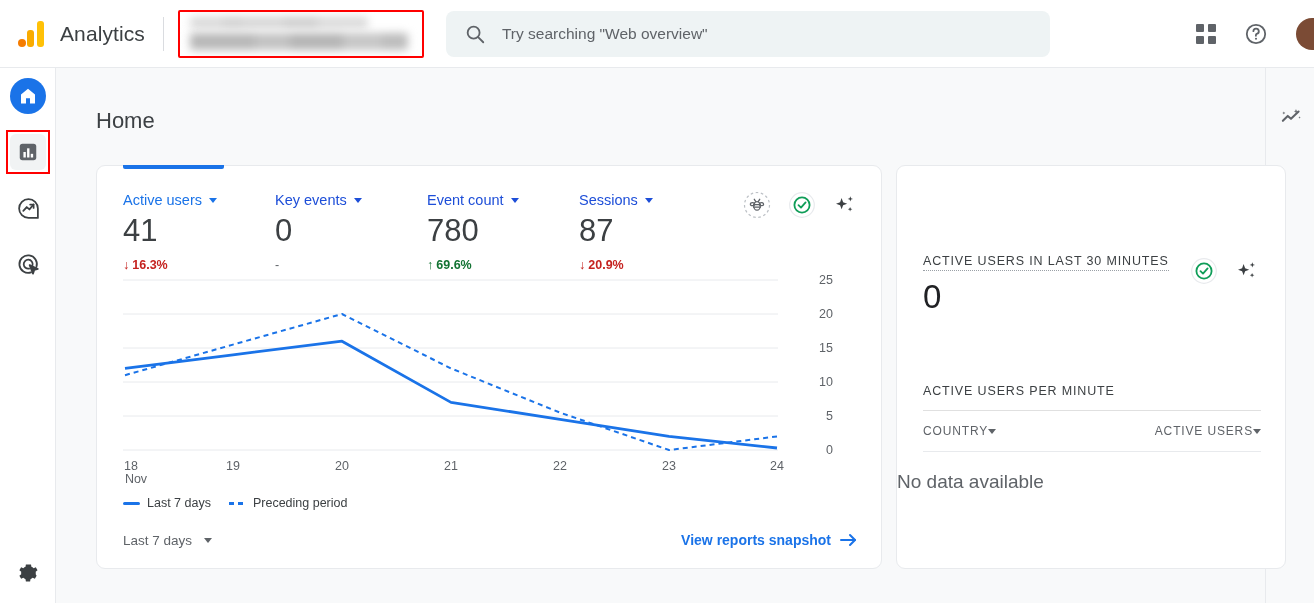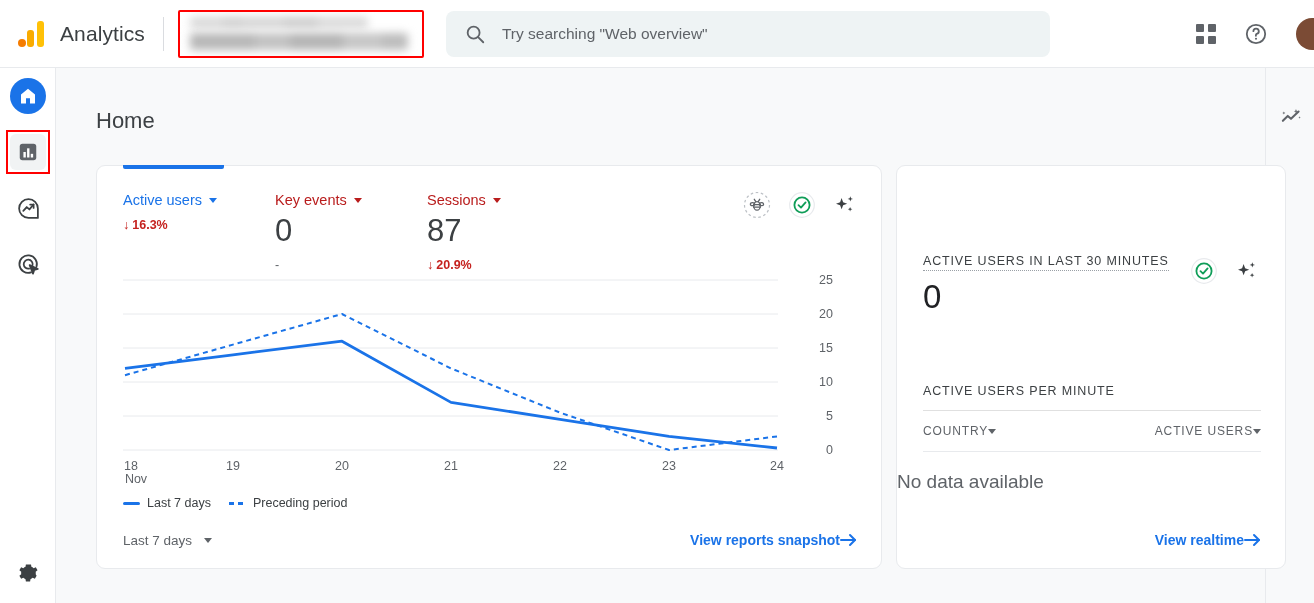--- a/index.html
+++ b/index.html
@@ -99,39 +99,39 @@
   #main-card { left: 40px; top: 97px; width: 786px; height: 404px; }
   #realtime-card { left: 840px; top: 97px; width: 390px; height: 404px; }
 
   .tab-indicator {
     position: absolute; top: -1px; left: 26px; width: 101px; height: 4px;
     background: #1a73e8; border-radius: 0 0 2px 2px;
   }
 
   .metrics { position: absolute; top: 26px; left: 26px; display: flex; }
   .metric { width: 152px; }
-  .metric-head { font-size: 14.5px; color: #b91c1c; display: flex; align-items: center; gap: 7px; }
+  .metric-head { font-size: 14.5px; color: #1d4ed8; display: flex; align-items: center; gap: 7px; }
   .metric.active .metric-head { color: #1a73e8; }
   .metric-val { font-size: 31px; color: #3c4043; font-weight: 400; margin-top: 7px; line-height: 1.05; }
   .metric-delta { font-size: 12.5px; margin-top: 10px; font-weight: bold; display: flex; align-items: center; gap: 3px; }
   .delta-down { color: #c5221f; }
   .delta-up { color: #137333; }
   .delta-none { color: #5f6368; font-weight: normal; }
 
   .card-icons { position: absolute; top: 25px; right: 24px; display: flex; align-items: center; gap: 18px; }
 
   .chart-wrap { position: absolute; left: 26px; top: 108px; width: 734px; height: 210px; }
   .legend { position: absolute; left: 26px; top: 330px; display: flex; align-items: center; gap: 18px; font-size: 12.5px; color: #3c4043; }
   .legend-item { display: flex; align-items: center; gap: 7px; }
   .leg-solid { width: 17px; height: 3px; background: #1a73e8; border-radius: 2px; }
   .leg-dash { width: 17px; height: 3px; background: repeating-linear-gradient(90deg,#1a73e8 0 5px, transparent 5px 9px); }
 
   .card-foot { position: absolute; bottom: 20px; left: 26px; right: 24px; display: flex; align-items: center; justify-content: space-between; }
   .date-sel { font-size: 13.5px; color: #5f6368; display: flex; align-items: center; gap: 12px; }
-  .link-blue { font-size: 14px; color: #1a73e8; font-weight: bold; display: flex; align-items: center; }
+  .link-blue { font-size: 14px; color: #1a73e8; font-weight: bold; display: flex; align-items: center; gap: 9px; }
 
   .rt-label {
     position: absolute; top: 88px; left: 26px; font-size: 12.5px; color: #3c4043;
     letter-spacing: .85px; border-bottom: 1px dotted #9aa0a6; padding-bottom: 2px;
   }
   .rt-value { position: absolute; top: 112px; left: 26px; font-size: 33px; color: #202124; }
   .rt-sub { position: absolute; top: 172px; left: 26px; font-size: 12.5px; color: #3c4043; letter-spacing: .85px; margin-top: 46px; }
   .rt-icons { position: absolute; top: 92px; right: 26px; display: flex; align-items: center; gap: 18px; }
   .rt-divider { position: absolute; top: 244px; left: 26px; width: 338px; height: 1px; background: #e0e0e0; }
   .rt-thead { position: absolute; top: 258px; left: 26px; width: 338px; display: flex; justify-content: space-between;
@@ -255,35 +255,47 @@
   <div class="card" id="main-card">
     <div class="tab-indicator"></div>
 
     <div class="metrics">
 
       <div class="metric active">
         <div class="metric-head">
           <span>Active users</span>
           <span class="caret"></span>
         </div>
+        <div class="metric-val">41</div>
         <div class="metric-delta delta-down">
           <span>↓</span>
           <span>16.3%</span>
         </div>
       </div>
 
       <div class="metric">
         <div class="metric-head">
           <span>Key events</span>
           <span class="caret"></span>
         </div>
         <div class="metric-val">0</div>
         <div class="metric-delta delta-none">-</div>
       </div>
 
+      <div class="metric">
+        <div class="metric-head">
+          <span>Event count</span>
+          <span class="caret"></span>
+        </div>
+        <div class="metric-val">780</div>
+        <div class="metric-delta delta-up">
+          <span>↑</span>
+          <span>69.6%</span>
+        </div>
+      </div>
 
       <div class="metric">
         <div class="metric-head">
           <span>Sessions</span>
           <span class="caret"></span>
         </div>
         <div class="metric-val">87</div>
         <div class="metric-delta delta-down">
           <span>↓</span>
           <span>20.9%</span>
@@ -416,25 +428,14 @@
         <span class="caret"></span>
       </div>
       <div class="rt-th">
         <span>ACTIVE USERS</span>
         <span class="caret"></span>
       </div>
     </div>
     <div class="rt-thline"></div>
     <div class="rt-nodata">No data available</div>
 
-    <div class="card-foot" style="justify-content:flex-end;">
-      <div class="link-blue">
-        <span>View realtime</span>
-        <span>
-          <svg width="17" height="14" viewBox="0 0 17 14" fill="none" stroke="#1a73e8" stroke-width="2">
-            <line x1="1" y1="7" x2="15" y2="7" stroke-linecap="round"></line>
-            <polyline points="10,2 15,7 10,12" stroke-linecap="round" stroke-linejoin="round"></polyline>
-          </svg>
-        </span>
-      </div>
-    </div>
   </div>
 </div>
 
 </body></html>

